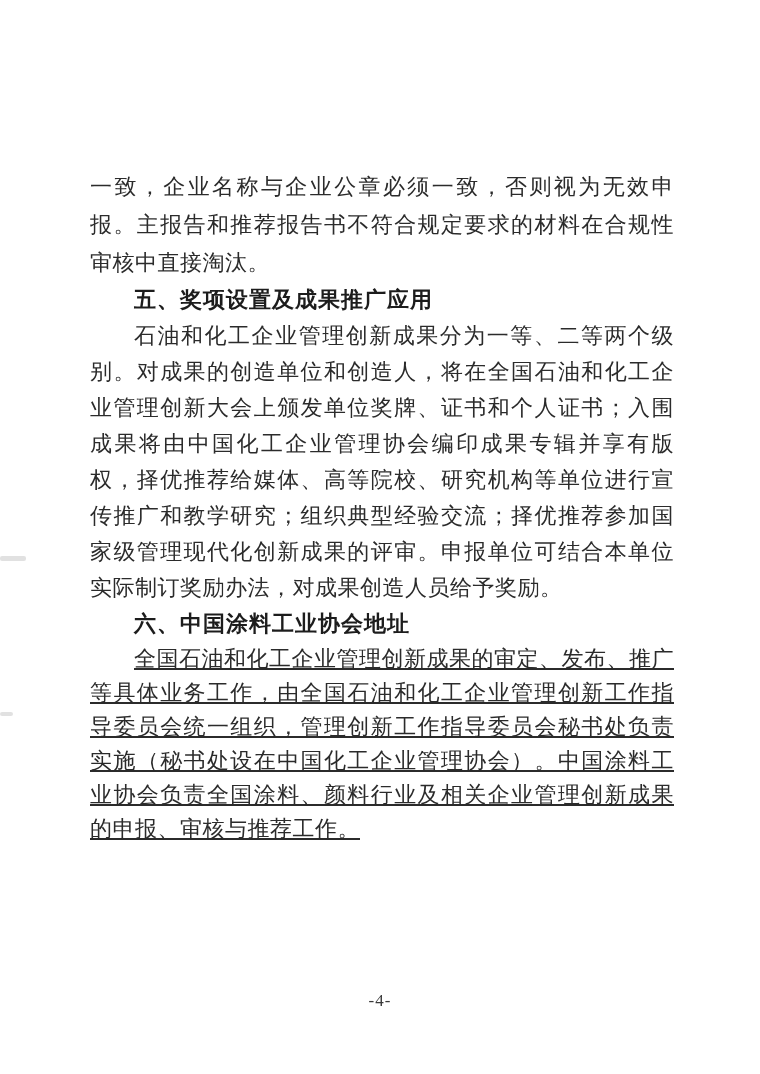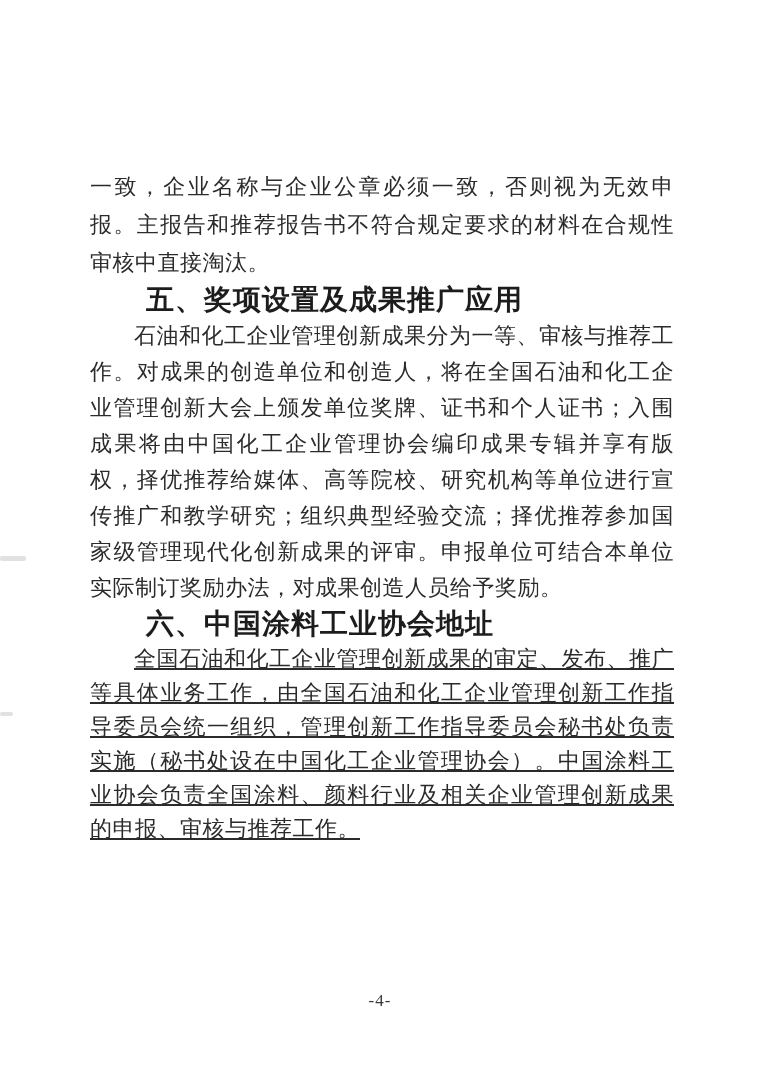--- a/index.html
+++ b/index.html
@@ -25,21 +25,21 @@
     margin-top: 20px;
   }
   .para {
     text-align: justify;
     letter-spacing: 0.5px;
   }
   .intro { line-height: 38px; text-indent: 0; }
   .heading {
     font-family: "Liberation Sans", "DejaVu Sans", sans-serif;
     font-weight: 700;
-    font-size: 28px;
+    font-size: 22px;
     color: #1c1c1c;
     line-height: 36px;
     text-indent: 2em;
     letter-spacing: 1px;
   }
   .s5-para { line-height: 36px; text-indent: 2em; }
   .s6-para { line-height: 34px; text-indent: 2em; text-decoration: underline; }
   .contact { margin-top: 6px; }
   .contact p {
     line-height: 35px;
@@ -72,21 +72,21 @@
 <body>
 
 <div class="page">
 
   <div class="content">
 
     <p class="para intro">一致，企业名称与企业公章必须一致，否则视为无效申报。主报告和推荐报告书不符合规定要求的材料在合规性审核中直接淘汰。</p>
 
     <h3 class="heading">五、奖项设置及成果推广应用</h3>
 
-    <p class="para s5-para">石油和化工企业管理创新成果分为一等、审核与推荐工作。对成果的创造单位和创造人，将在全国石油和化工企业管理创新大会上颁发单位奖牌、证书和个人证书；入围成果将由中国化工企业管理协会编印成果专辑并享有版权，择优推荐给媒体、高等院校、研究机构等单位进行宣传推广和教学研究；组织典型经验交流；择优推荐参加国家级管理现代化创新成果的评审。申报单位可结合本单位实际制订奖励办法，对成果创造人员给予奖励。</p>
+    <p class="para s5-para">石油和化工企业管理创新成果分为一等、二等两个级别。对成果的创造单位和创造人，将在全国石油和化工企业管理创新大会上颁发单位奖牌、证书和个人证书；入围成果将由中国化工企业管理协会编印成果专辑并享有版权，择优推荐给媒体、高等院校、研究机构等单位进行宣传推广和教学研究；组织典型经验交流；择优推荐参加国家级管理现代化创新成果的评审。申报单位可结合本单位实际制订奖励办法，对成果创造人员给予奖励。</p>
 
     <h3 class="heading">六、中国涂料工业协会地址</h3>
 
     <p class="para s6-para">全国石油和化工企业管理创新成果的审定、发布、推广等具体业务工作，由全国石油和化工企业管理创新工作指导委员会统一组织，管理创新工作指导委员会秘书处负责实施（秘书处设在中国化工企业管理协会）。中国涂料工业协会负责全国涂料、颜料行业及相关企业管理创新成果的申报、审核与推荐工作。</p>
 
 
   </div>
 
   <div class="page-number">-4-</div>
 

